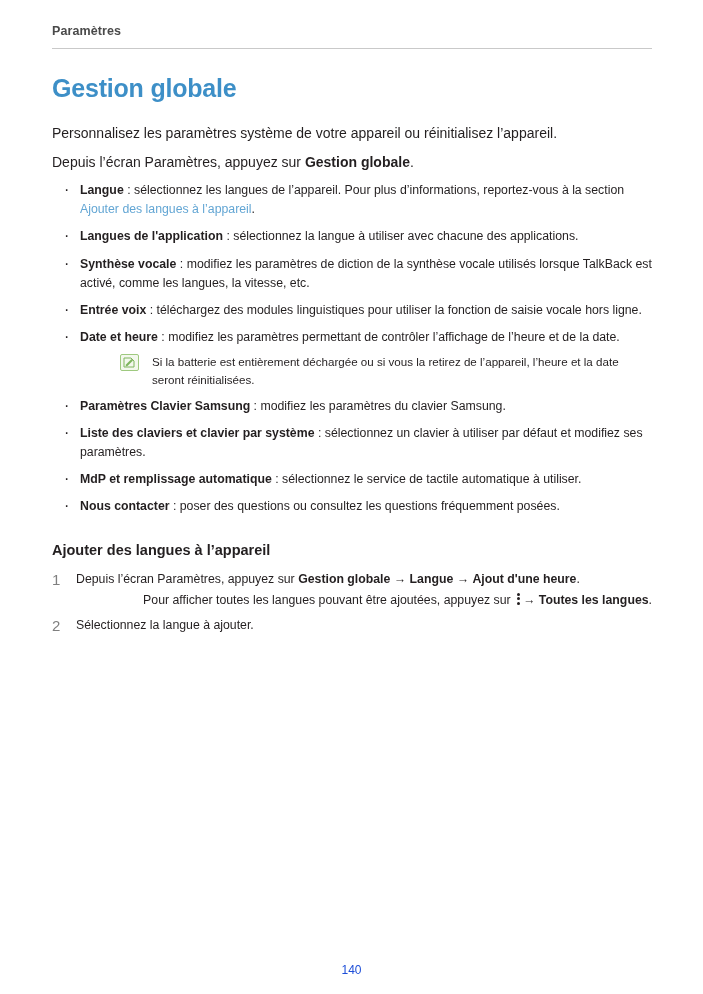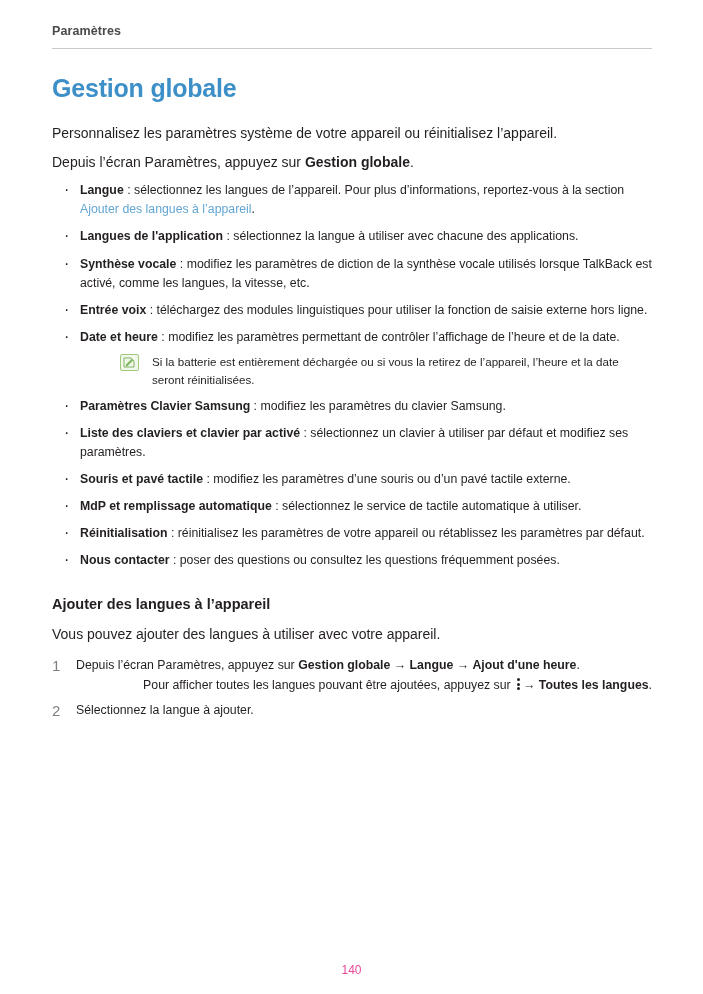--- a/index.html
+++ b/index.html
@@ -153,21 +153,21 @@
     margin: 1.5px auto 0 auto;
   }
   .arrow { font-size: 12.3px; }
   .footer {
     position: absolute;
     bottom: 17px;
     left: 0;
     width: 703px;
     text-align: center;
     font-size: 12px;
-    color: #ec4899;
+    color: #1d4ed8;
   }
 </style>
 </head>
 <body>
 
 <div class="page">
 
   <div class="header">Paramètres</div>
   <div class="header-rule"></div>
 
@@ -187,66 +187,59 @@
 
       <li class="bullet">
         <b>Langues de l'application</b><span> : sélectionnez la langue à utiliser avec chacune des applications.</span>
       </li>
 
       <li class="bullet">
         <b>Synthèse vocale</b><span> : modifiez les paramètres de diction de la synthèse vocale utilisés lorsque TalkBack est activé, comme les langues, la vitesse, etc.</span>
       </li>
 
       <li class="bullet">
-        <b>Entrée voix</b><span> : téléchargez des modules linguistiques pour utiliser la fonction de saisie externe hors ligne.</span>
+        <b>Entrée voix</b><span> : téléchargez des modules linguistiques pour utiliser la fonction de saisie vocale hors ligne.</span>
       </li>
 
       <li class="bullet">
         <b>Date et heure</b><span> : modifiez les paramètres permettant de contrôler l’affichage de l’heure et de la date.</span>
         <div class="note">
           <span class="note-icon">
             <svg width="17" height="15" viewBox="0 0 17 15" xmlns="http://www.w3.org/2000/svg">
               <path d="M3 3 L10 3 L13 6 L13 12 L3 12 Z" fill="none" stroke="#7fb55f" stroke-width="1"></path>
               <path d="M5 9.5 L10.5 4 L12 5.5 L6.5 11 L4.6 11.4 Z" fill="#7fb55f"></path>
             </svg>
           </span>
           <span>Si la batterie est entièrement déchargée ou si vous la retirez de l’appareil, l’heure et la date seront réinitialisées.</span>
         </div>
       </li>
 
       <li class="bullet">
         <b>Paramètres Clavier Samsung</b><span> : modifiez les paramètres du clavier Samsung.</span>
       </li>
 
       <li class="bullet">
-        <b>Liste des claviers et clavier par activé</b><span> : sélectionnez un clavier à utiliser par défaut et modifiez ses paramètres.</span>
-      </li>
-
-
-      <li class="bullet">
-        <b>Souris et pavé tactile</b><span> : modifiez les paramètres d’une souris ou d’un pavé tactile externe.</span>
-      </li>
+        <b>Liste des claviers et clavier par système</b><span> : sélectionnez un clavier à utiliser par défaut et modifiez ses paramètres.</span>
+      </li>
+
+
 
       <li class="bullet">
         <b>MdP et remplissage automatique</b><span> : sélectionnez le service de tactile automatique à utiliser.</span>
       </li>
 
-      <li class="bullet">
-        <b>Réinitialisation</b><span> : réinitialisez les paramètres de votre appareil ou rétablissez les paramètres par défaut.</span>
-      </li>
 
       <li class="bullet">
         <b>Nous contacter</b><span> : poser des questions ou consultez les questions fréquemment posées.</span>
       </li>
 
     </ul>
 
     <h2 class="subtitle">Ajouter des langues à l’appareil</h2>
 
-    <p class="para">Vous pouvez ajouter des langues à utiliser avec votre appareil.</p>
 
     <ol class="steps">
 
       <li class="step">
         <span class="step-num">1</span>
         <span>Depuis l’écran Paramètres, appuyez sur </span><b>Gestion globale</b><span class="arrow"> → </span><b>Langue</b><span class="arrow"> → </span><b>Ajout d'une heure</b><span>.</span>
         <div class="step-sub">
           <span>Pour afficher toutes les langues pouvant être ajoutées, appuyez sur </span><span class="kebab"><i></i><i></i><i></i></span><span class="arrow">→ </span><b>Toutes les langues</b><span>.</span>
         </div>
       </li>

